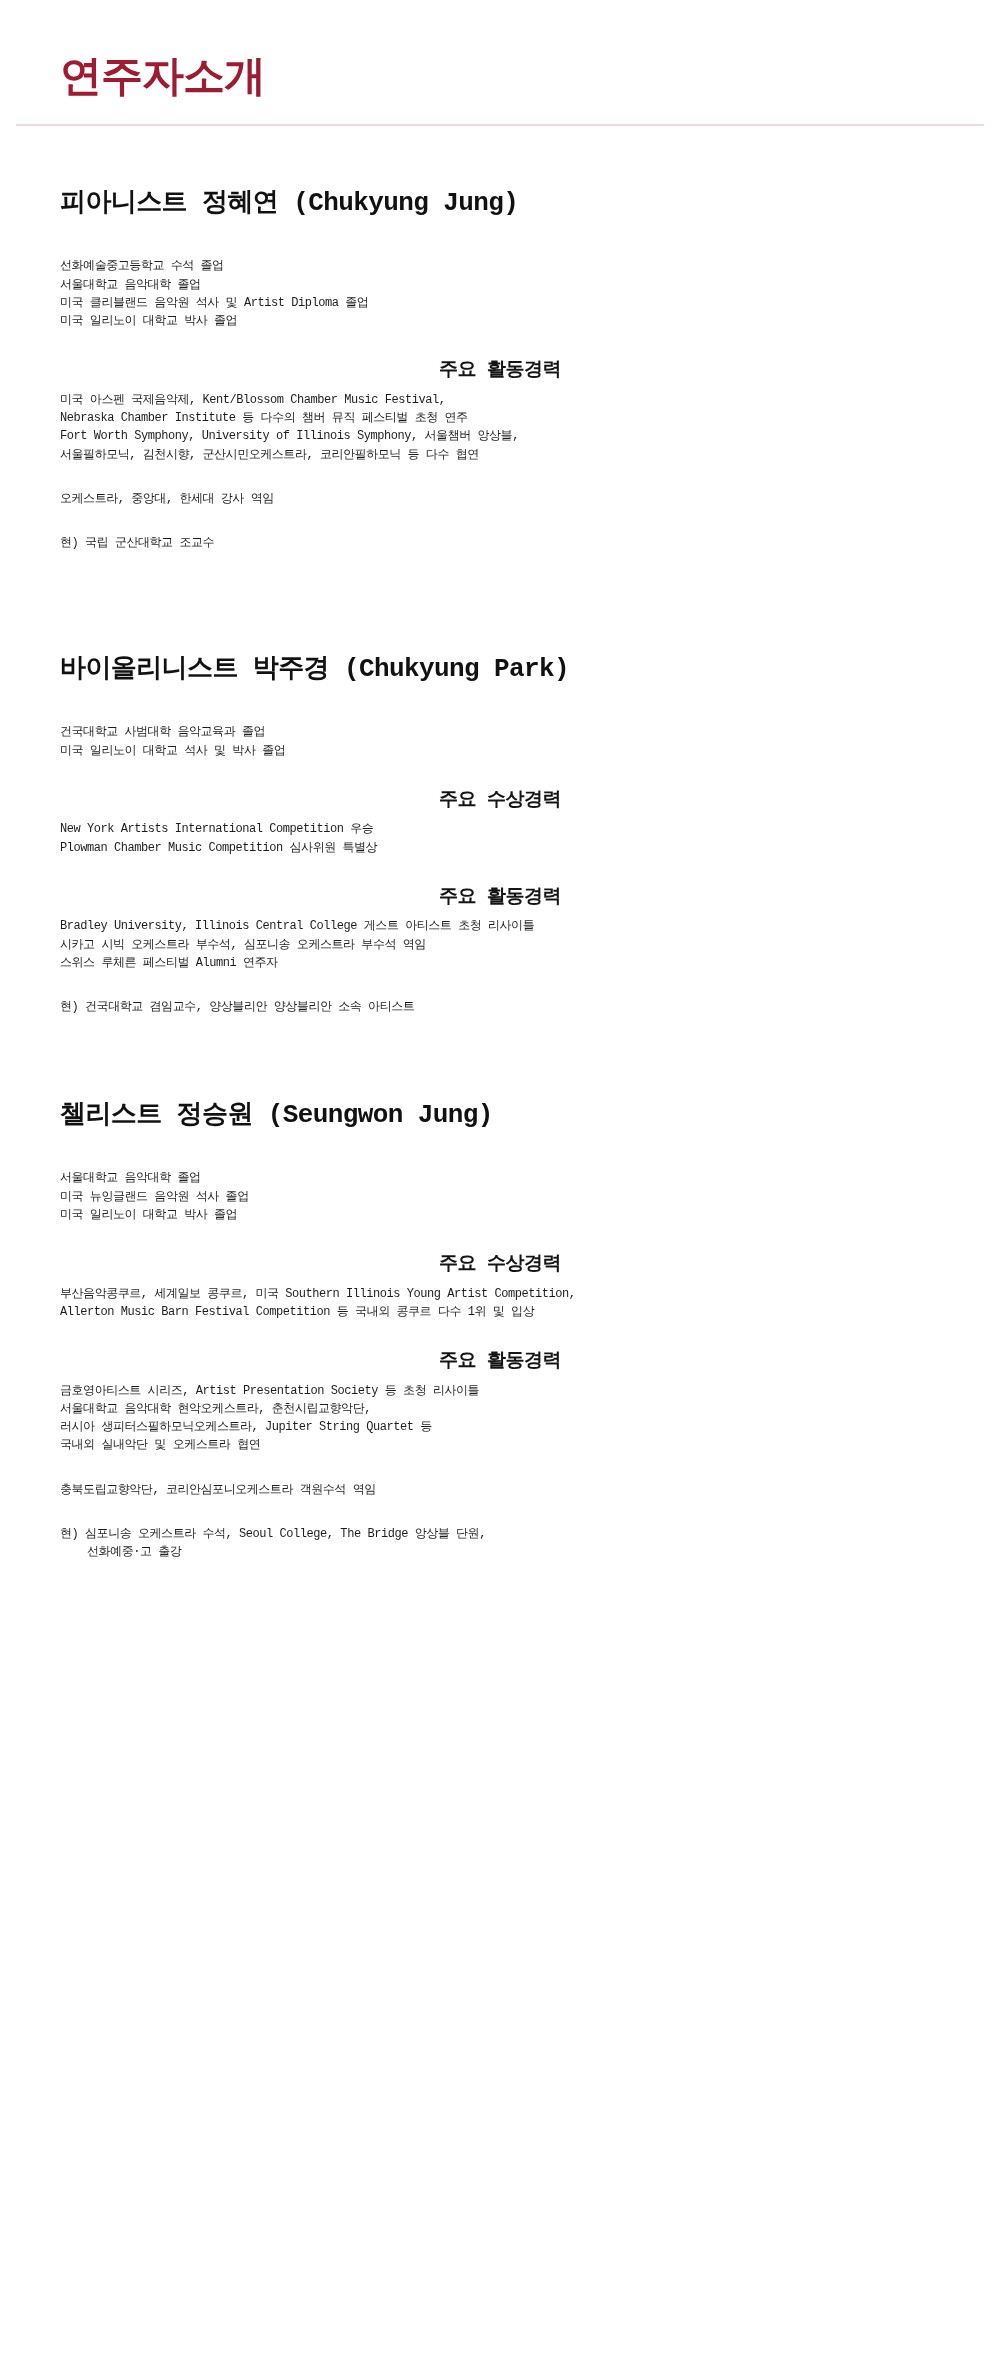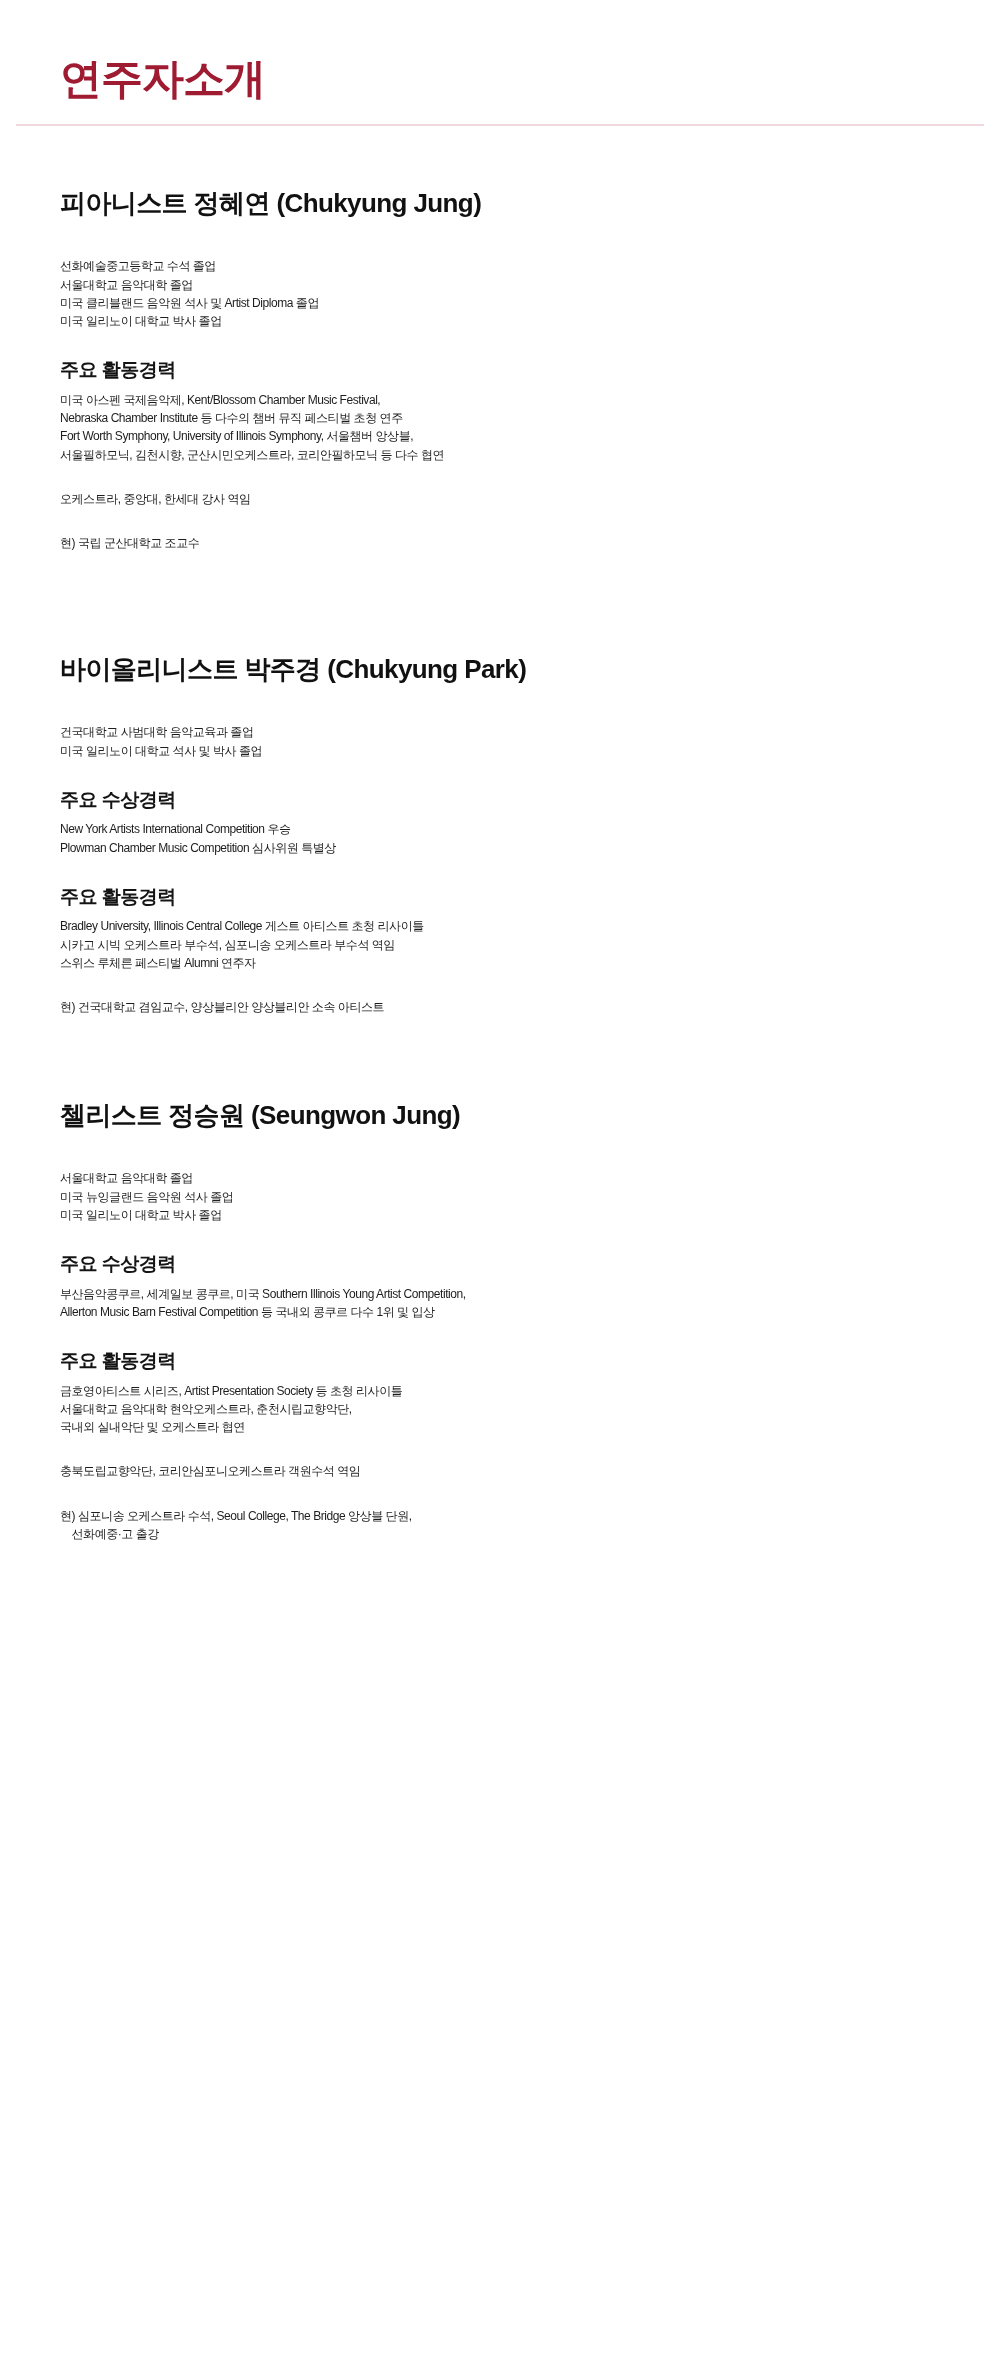--- a/index.html
+++ b/index.html
@@ -12,20 +12,21 @@
     min-height: 2376px;
     font-family: "Liberation Sans", sans-serif;
     color: #1a1a1a;
     -webkit-font-smoothing: antialiased;
   }
   .page {
     width: 968px;
     margin: 0 auto;
     position: relative;
     box-sizing: border-box;
+    font-family: Liberation Mono, monospace;
   }
 
   
   .page-header {
     padding: 56px 0 22px 44px;
     border-bottom: 2px solid #f0d9dd;
   }
   .page-title {
     font-size: 42px;
     font-weight: 700;
@@ -63,20 +64,21 @@
     margin-bottom: 0;
   }
 
   .block-heading {
     font-size: 19px;
     font-weight: 700;
     color: #141414;
     margin: 0 0 6px 0;
     letter-spacing: -0.5px;
     line-height: 1.5;
+    text-align: center;
   }
 
   .line {
     font-size: 12px;
     line-height: 1.52;
     color: #1d1d1d;
     letter-spacing: -0.45px;
     white-space: pre-wrap;
   }
   .gap-md { height: 24px; }
@@ -165,20 +167,21 @@
       <div class="block">
         <div class="block-heading">주요 수상경력</div>
         <div class="line">부산음악콩쿠르, 세계일보 콩쿠르, 미국 Southern Illinois Young Artist Competition,</div>
         <div class="line">Allerton Music Barn Festival Competition 등 국내외 콩쿠르 다수 1위 및 입상</div>
       </div>
 
       <div class="block">
         <div class="block-heading">주요 활동경력</div>
         <div class="line">금호영아티스트 시리즈, Artist Presentation Society 등 초청 리사이틀</div>
         <div class="line">서울대학교 음악대학 현악오케스트라, 춘천시립교향악단,</div>
+        <div class="line">러시아 생피터스필하모닉오케스트라, Jupiter String Quartet 등</div>
         <div class="line">국내외 실내악단 및 오케스트라 협연</div>
       </div>
 
       <div class="block">
         <div class="line">충북도립교향악단, 코리안심포니오케스트라 객원수석 역임</div>
       </div>
 
       <div class="block">
         <div class="line">현) 심포니송 오케스트라 수석, Seoul College, The Bridge 앙상블 단원,</div>
         <div class="line">    선화예중·고 출강</div>

